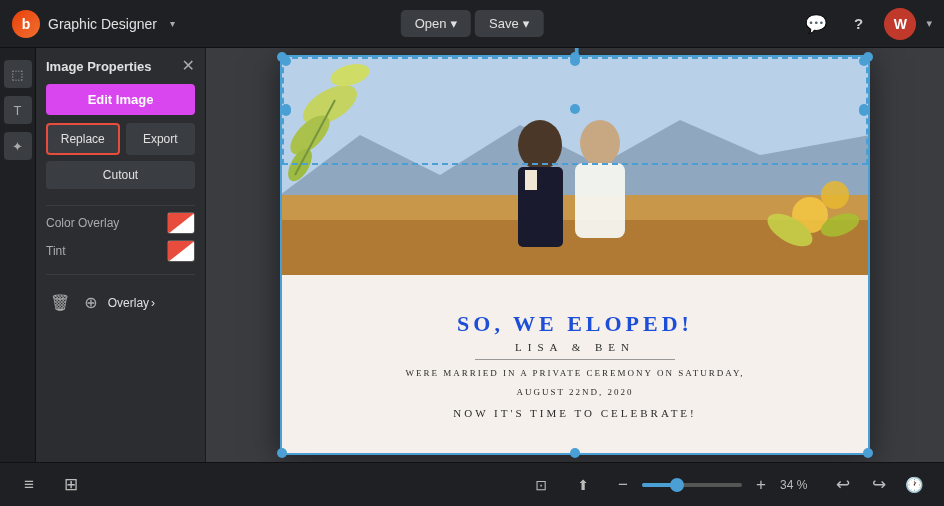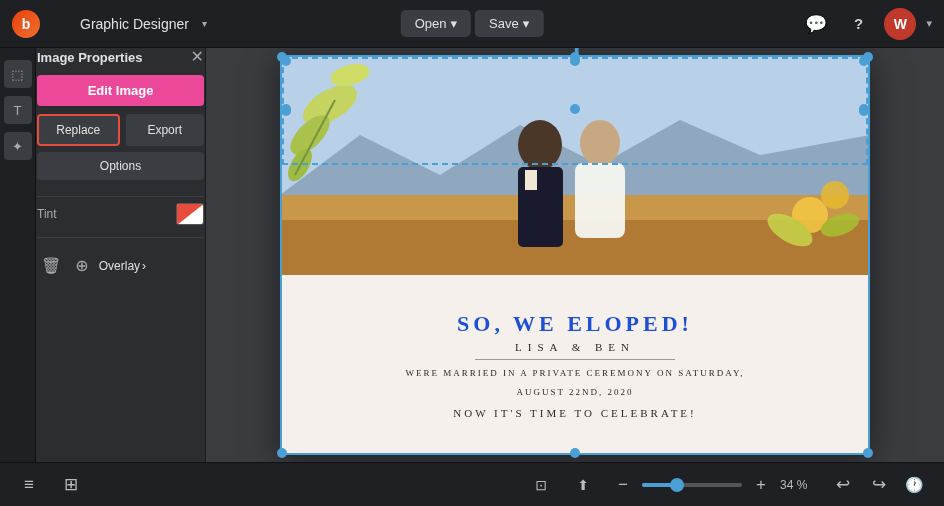--- a/index.html
+++ b/index.html
@@ -21,21 +21,21 @@
       width: 28px; height: 28px;
       background: linear-gradient(135deg, #e8400a, #f07030);
       border-radius: 50%;
       display: flex; align-items: center; justify-content: center;
       font-weight: bold; color: white; font-size: 14px;
     }
     .topbar-title {
       color: #e0e0e0;
       font-size: 14px;
       font-weight: 500;
-      display: flex; align-items: center; gap: 13px; margin-left: 32px;
+      display: flex; align-items: center; gap: 13px;
     }
     .topbar-chevron { font-size: 10px; color: #aaa; }
     .topbar-center {
       position: absolute;
       left: 50%;
       transform: translateX(-50%);
       display: flex;
       gap: 4px;
     }
     .topbar-btn {
@@ -100,21 +100,21 @@
       color: #aaa; font-size: 13px; cursor: pointer;
     }
 
     
     .props-panel {
       width: 170px;
       background: #2b2d31;
       border-right: 1px solid #1a1a1f;
       display: flex;
       flex-direction: column;
-      padding: 1px;
+      padding: 10px;
       flex-shrink: 0;
       gap: 0;
     }
     .props-header {
       display: flex;
       align-items: center;
       justify-content: space-between;
       margin-bottom: 10px;
     }
     .props-title {
@@ -124,21 +124,21 @@
     }
     .props-close {
       color: #aaa;
       cursor: pointer;
       font-size: 16px;
       background: none; border: none;
       line-height: 1;
     }
 
     .edit-image-btn {
-      background: #ec4899;
+      background: #d946ef;
       color: white;
       border: none;
       border-radius: 4px;
       padding: 8px 0;
       width: 100%;
       font-size: 13px;
       font-weight: 600;
       cursor: pointer;
       margin-bottom: 8px;
     }
@@ -490,25 +490,31 @@
     <div class="action-row">
       <button class="action-btn active-border">
         <span>Replace</span>
       </button>
       <button class="action-btn">
         <span>Export</span>
       </button>
     </div>
 
     <button class="cutout-btn">
-      <span>Options</span>
+      <span>Cutout</span>
     </button>
 
     <div class="divider"></div>
 
+    <div class="color-row">
+      <span class="color-label">Color Overlay</span>
+      <div class="color-swatch">
+        <div class="swatch-diag"></div>
+      </div>
+    </div>
 
     <div class="color-row">
       <span class="color-label">Tint</span>
       <div class="color-swatch">
         <div class="swatch-diag"></div>
       </div>
     </div>
 
     <div class="divider"></div>
 

